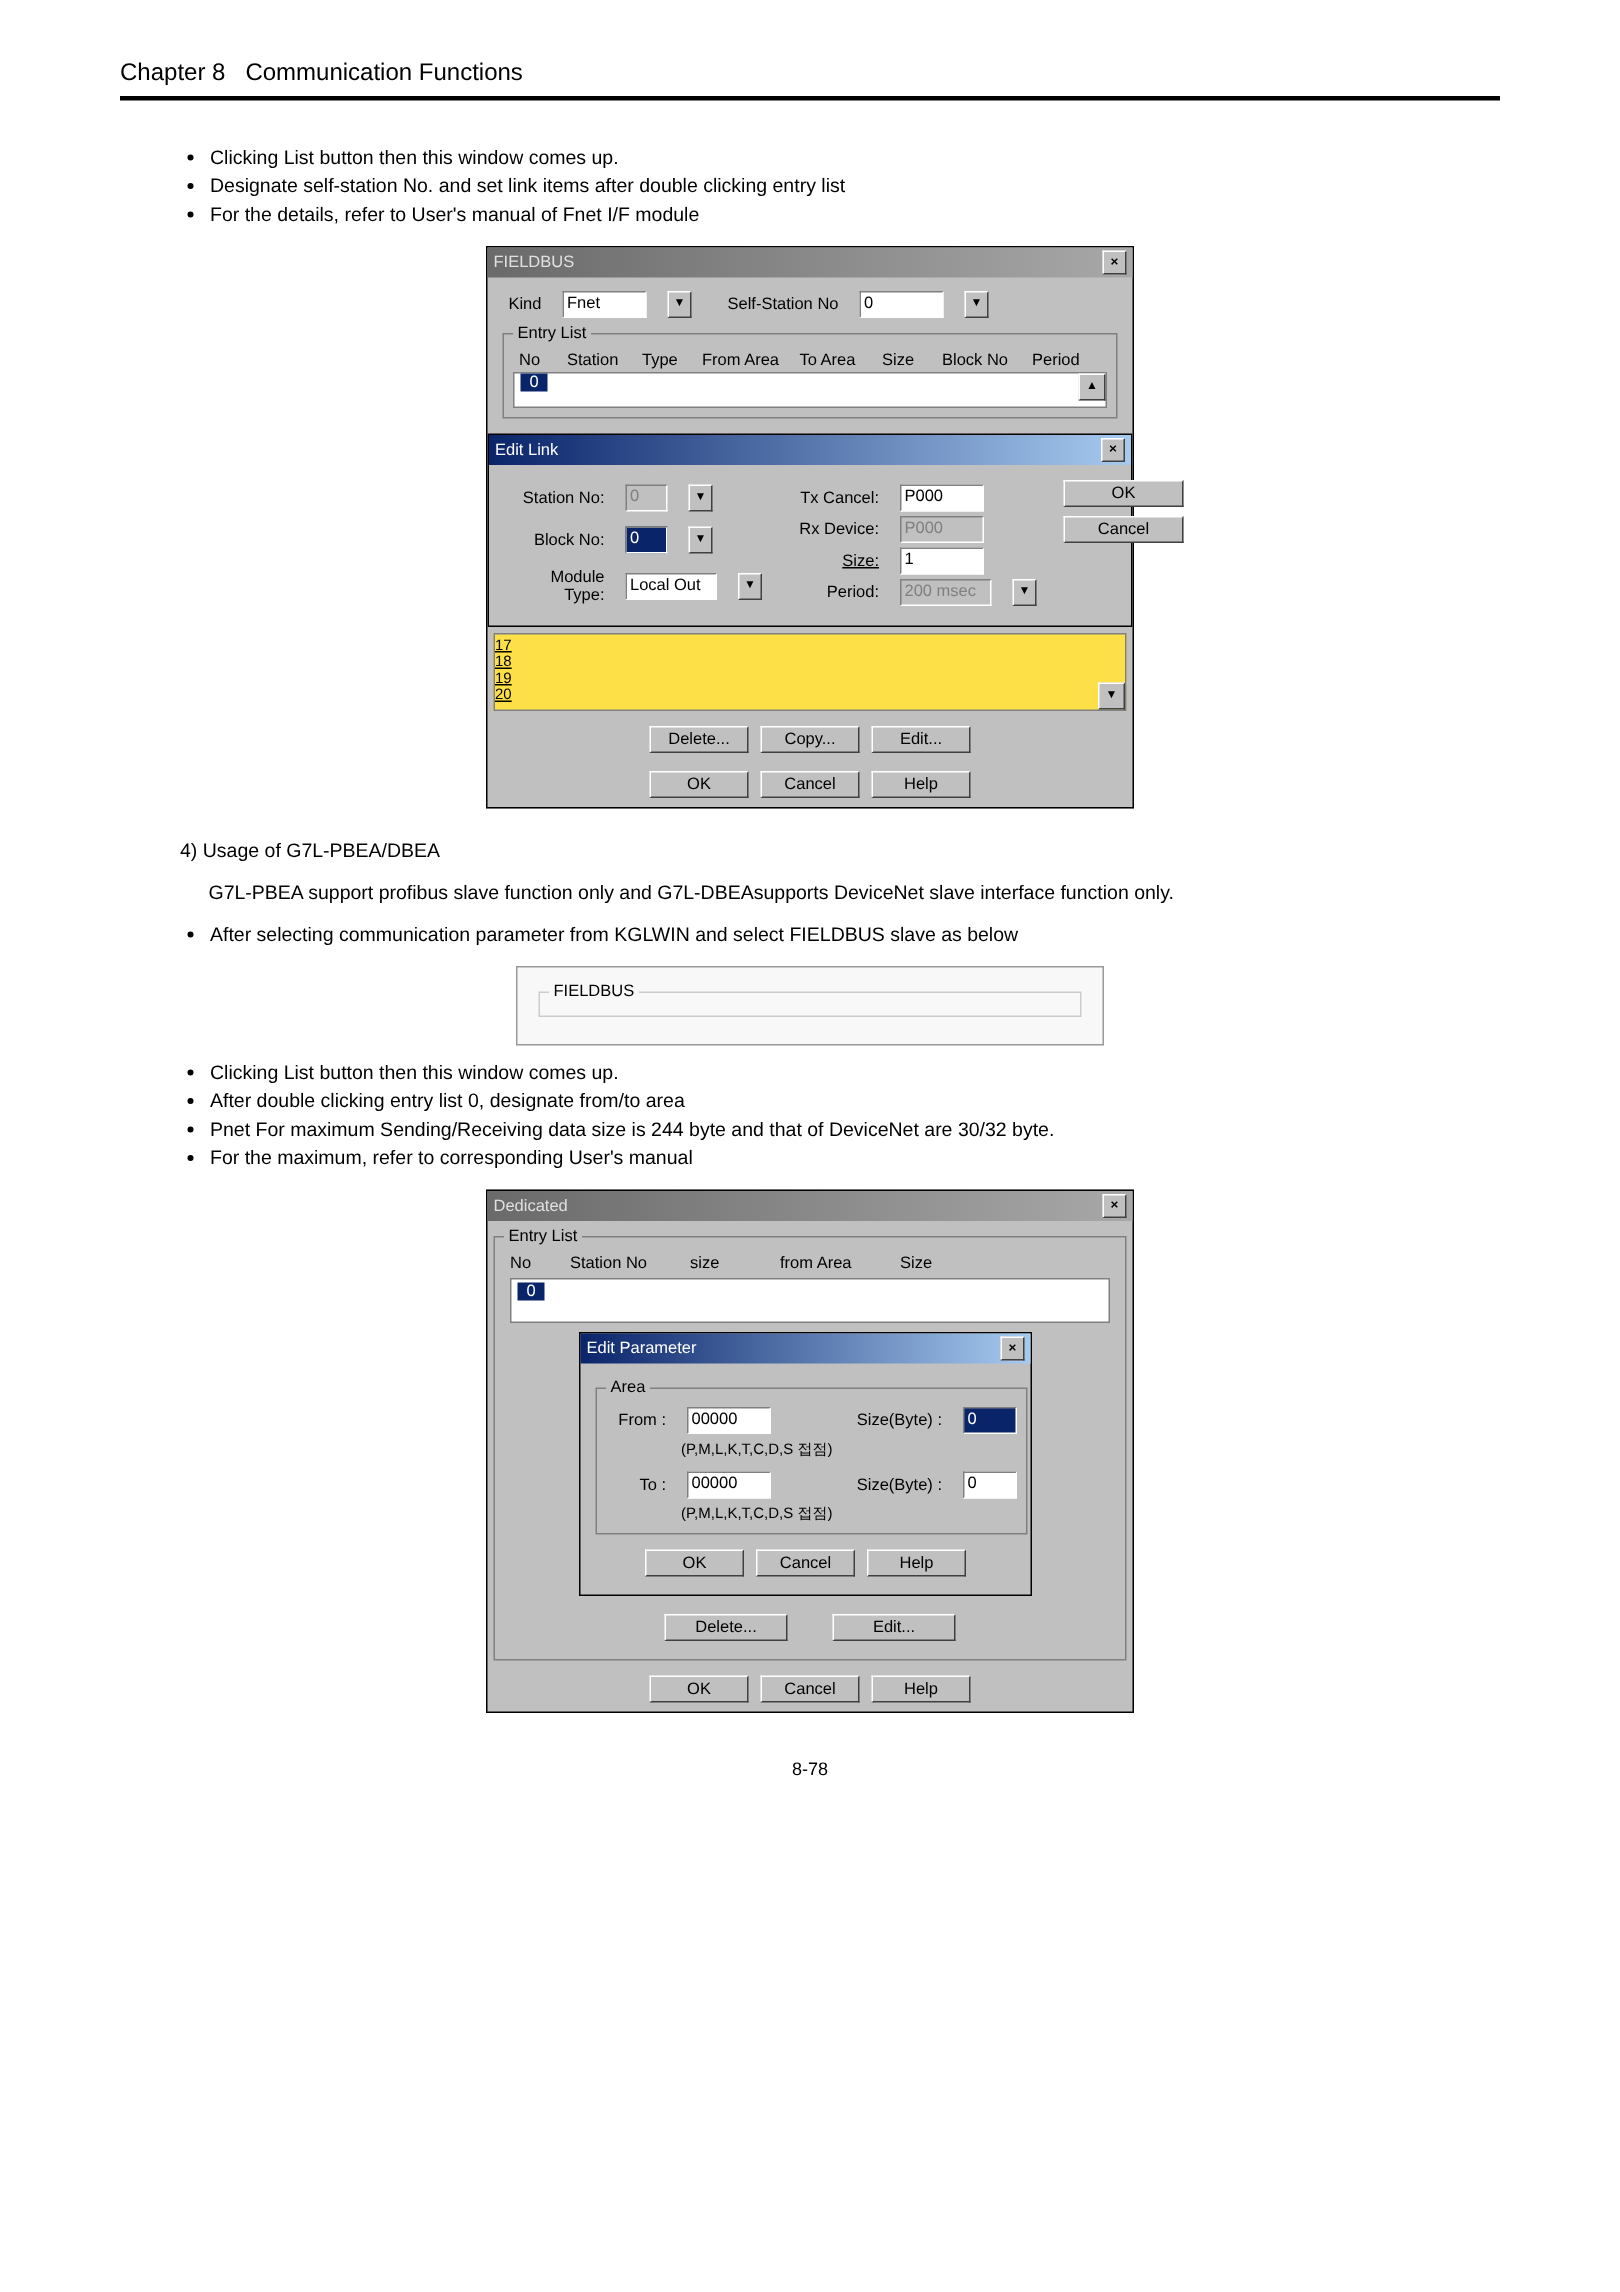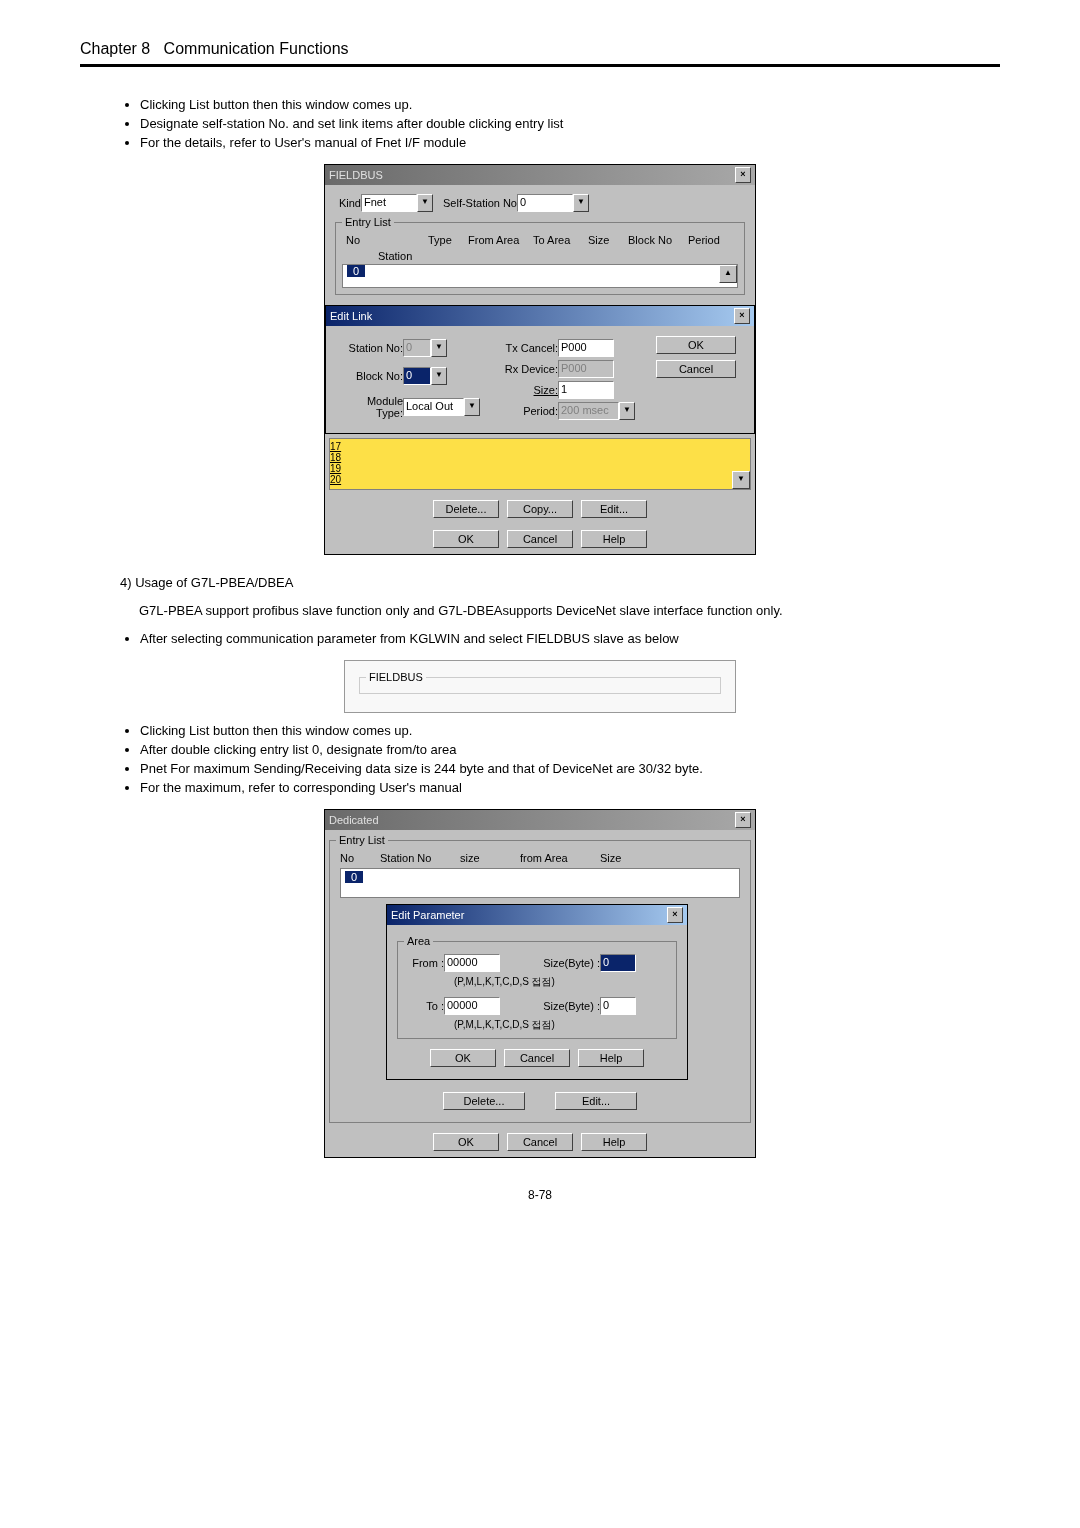--- a/index.html
+++ b/index.html
@@ -132,21 +132,21 @@
     border: 1px solid #fff;
     border-right-color: #404040;
     border-bottom-color: #404040;
     text-align: center;
     font-size: 8px;
     line-height: 14px;
   }
   .row {
     display: flex;
     align-items: center;
-    gap: 0;
+    gap: 14px;
     margin: 3px 0;
   }
   .label {
     font-size: 11px;
     text-align: right;
   }
 
   
   .dlg1 { width: 430px; }
   .entry-header-row {
@@ -263,21 +263,21 @@
       <span class="input" style="width:50px;">Fnet</span>
         <span class="select-arrow">▼</span>
       <span class="label" style="margin-left:10px;">Self-Station No</span>
       <span class="input" style="width:50px;">0</span>
         <span class="select-arrow">▼</span>
     </div>
     <fieldset>
       <legend>Entry List</legend>
       <div class="entry-header-row">
         <span style="width:22px;">No</span>
-        <span style="width:40px;margin-top:16px;">Station</span>
+        <span style="width:40px;">Station</span>
         <span style="width:30px;">Type</span>
         <span style="width:55px;">From Area</span>
         <span style="width:45px;">To Area</span>
         <span style="width:30px;">Size</span>
         <span style="width:50px;">Block No</span>
         <span>Period</span>
       </div>
       <div style="border:1px solid #808080;background:#fff;padding:0;position:relative;height:22px;">
         <span class="entry-zero">0</span>
         <div style="position:absolute;right:0;top:0;" class="scroll-arrow">▲</div>

